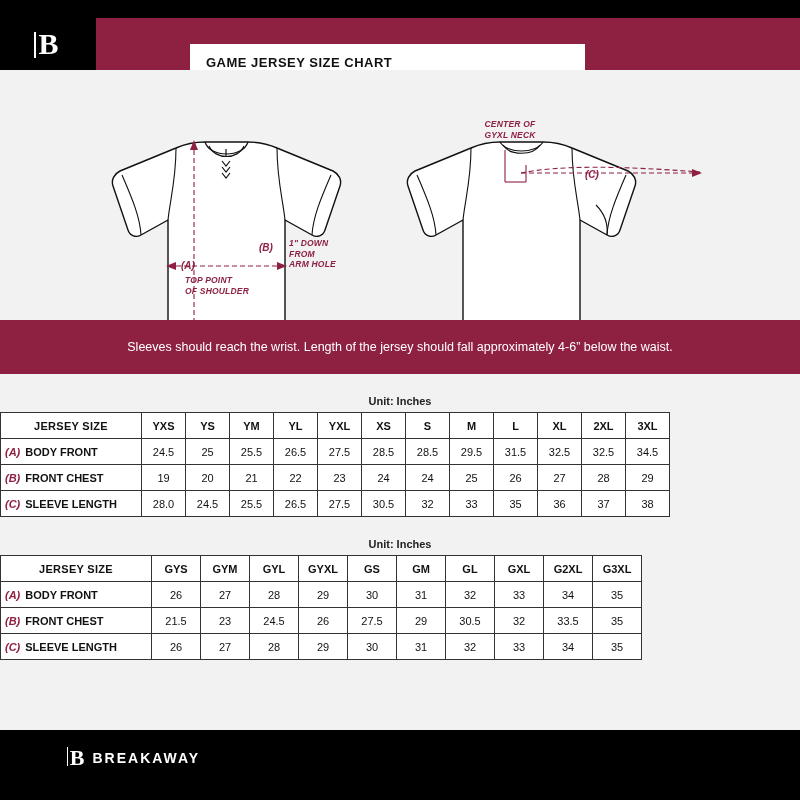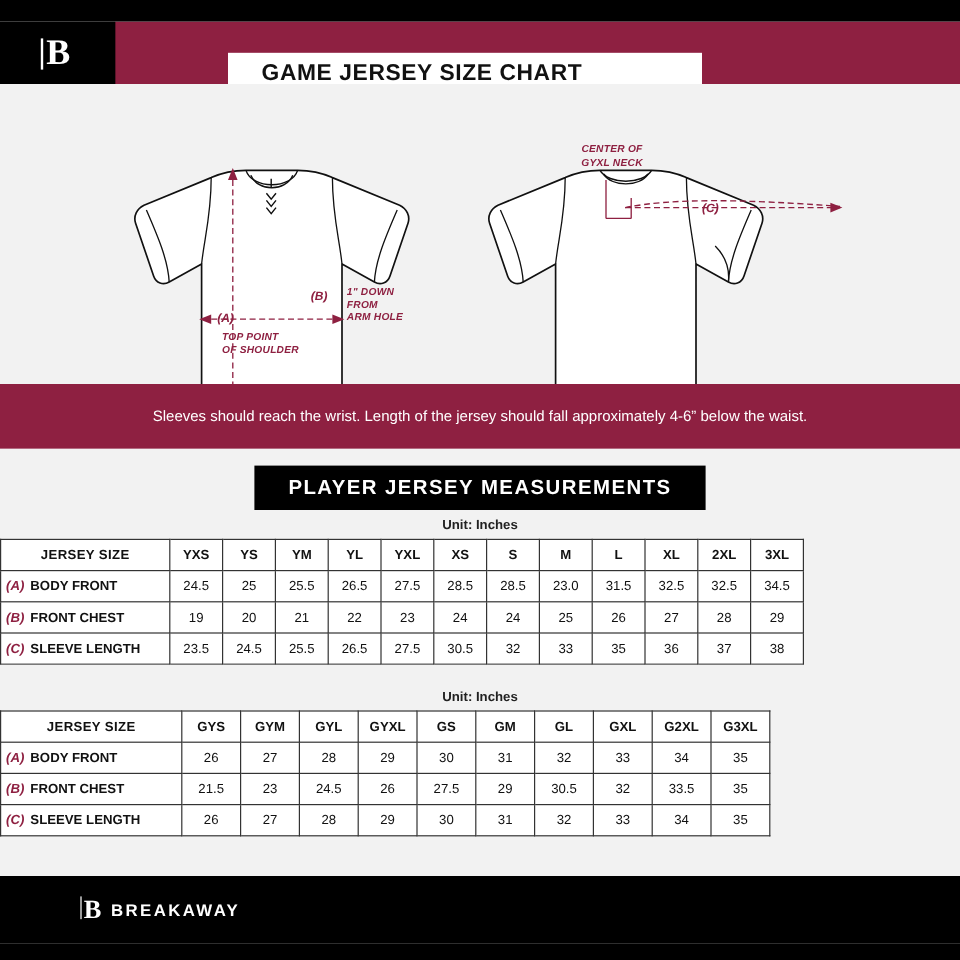--- a/index.html
+++ b/index.html
@@ -78,23 +78,23 @@
     top: 26px;
     width: 395px;
     height: 36px;
     background: #ffffff;
     display: flex;
     align-items: center;
   }
   .title-plate span {
     color: #111;
     font-weight: bold;
-    font-size: 19px;
+    font-size: 13px;
     letter-spacing: 0.5px;
-    padding-left: 28px;
+    padding-left: 16px;
   }
 
   
   .diagram {
     position: relative;
     height: 250px;
     background: #f2f2f2;
   }
   .jersey-svg {
     position: absolute;
@@ -338,21 +338,20 @@
       <div class="marker" style="left:181px; top:190px;">(A)</div>
       <div class="marker" style="left:259px; top:172px;">(B)</div>
       <div class="marker" style="left:585px; top:99px;">(C)</div>
     </div>
 
     <div class="banner">
       <p>Sleeves should reach the wrist. Length of the jersey should fall approximately 4-6” below the waist.</p>
     </div>
 
     <div class="section-wrap">
-      <div class="section-title">PLAYER JERSEY MEASUREMENTS</div>
       <div class="unit">Unit: Inches</div>
       <div class="table-wrap">
         <table class="size">
           <thead>
             <tr>
               <th class="labelcell" style="width:130px;">JERSEY SIZE</th>
               <th class="val">YXS</th>
               <th class="val">YS</th>
               <th class="val">YM</th>
               <th class="val">YL</th>
@@ -369,21 +368,21 @@
           <tbody>
             <tr>
               <td class="rowhead"><span class="tag">(A)</span><span>BODY FRONT</span></td>
               <td class="val">24.5</td>
               <td class="val">25</td>
               <td class="val">25.5</td>
               <td class="val">26.5</td>
               <td class="val">27.5</td>
               <td class="val">28.5</td>
               <td class="val">28.5</td>
-              <td class="val">23.0</td>
+              <td class="val">29.5</td>
               <td class="val">31.5</td>
               <td class="val">32.5</td>
               <td class="val">32.5</td>
               <td class="val">34.5</td>
             </tr>
             <tr>
               <td class="rowhead"><span class="tag">(B)</span><span>FRONT CHEST</span></td>
               <td class="val">19</td>
               <td class="val">20</td>
               <td class="val">21</td>
@@ -392,21 +391,21 @@
               <td class="val">24</td>
               <td class="val">24</td>
               <td class="val">25</td>
               <td class="val">26</td>
               <td class="val">27</td>
               <td class="val">28</td>
               <td class="val">29</td>
             </tr>
             <tr>
               <td class="rowhead"><span class="tag">(C)</span><span>SLEEVE LENGTH</span></td>
-              <td class="val">23.5</td>
+              <td class="val">28.0</td>
               <td class="val">24.5</td>
               <td class="val">25.5</td>
               <td class="val">26.5</td>
               <td class="val">27.5</td>
               <td class="val">30.5</td>
               <td class="val">32</td>
               <td class="val">33</td>
               <td class="val">35</td>
               <td class="val">36</td>
               <td class="val">37</td>

